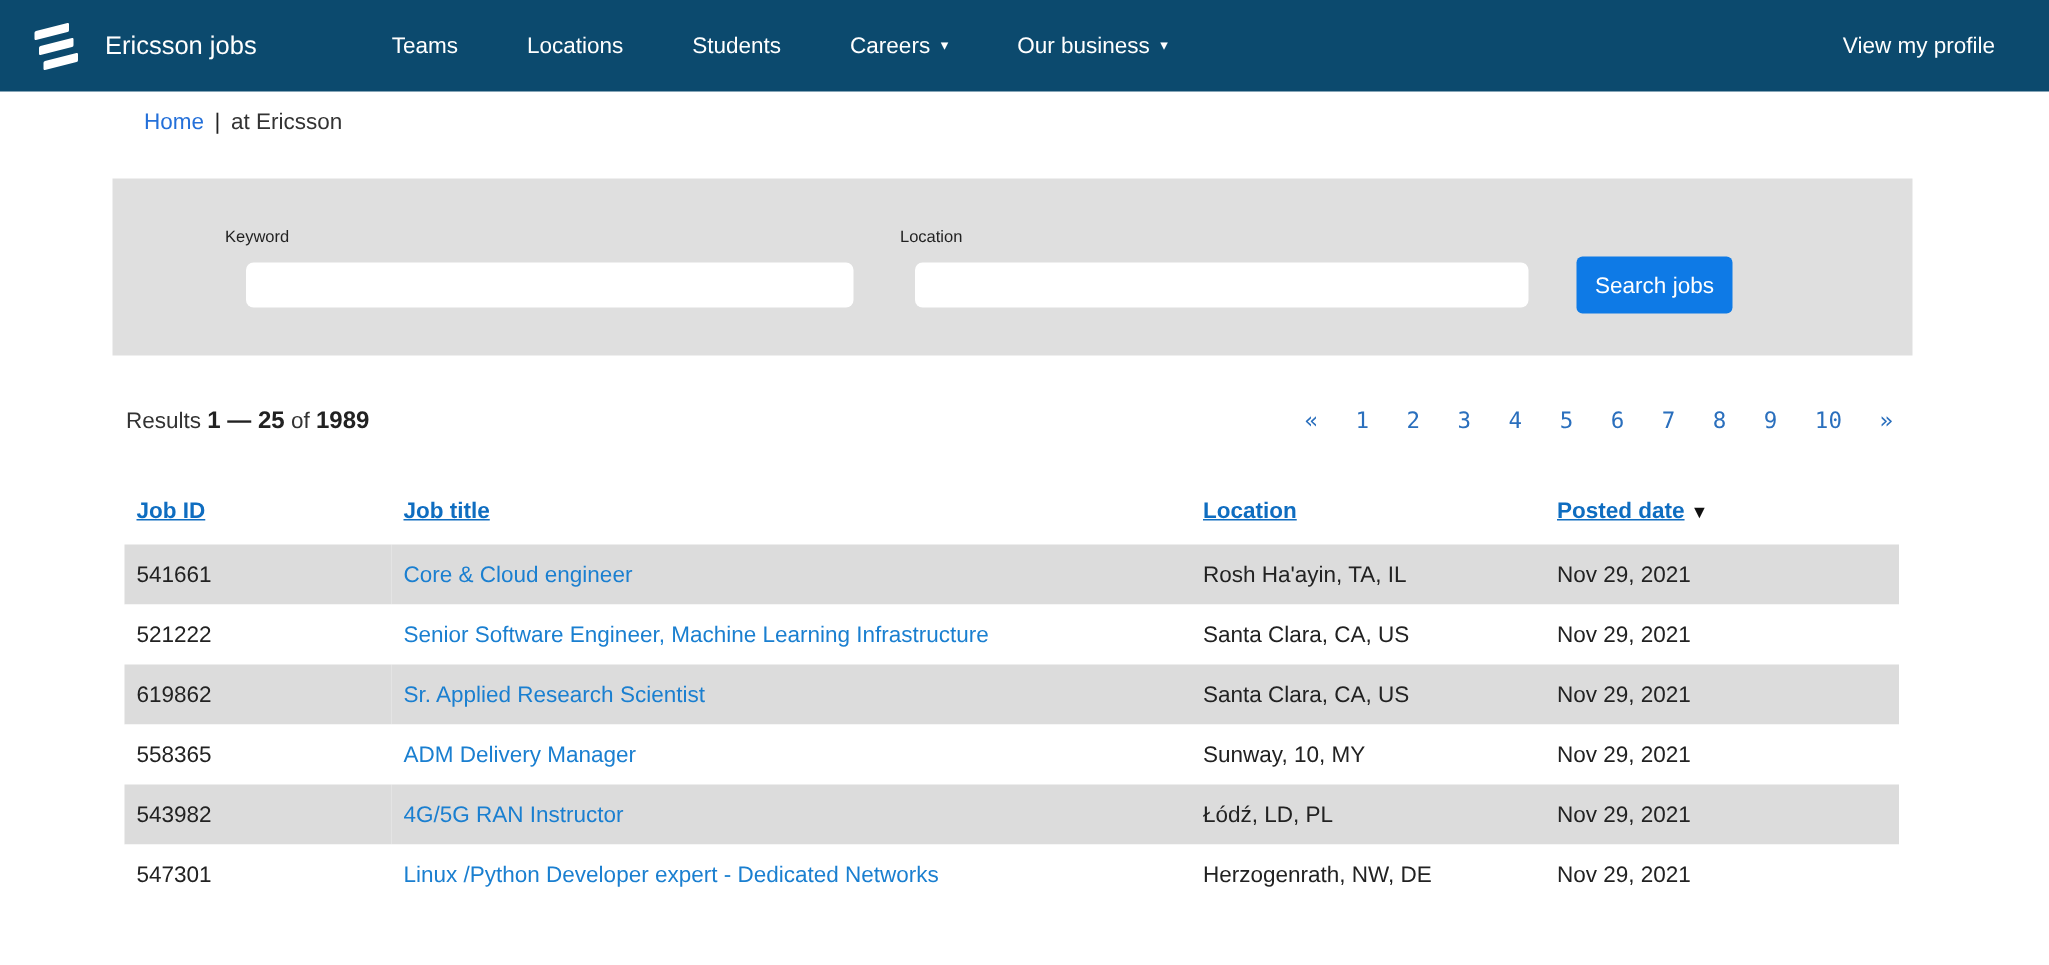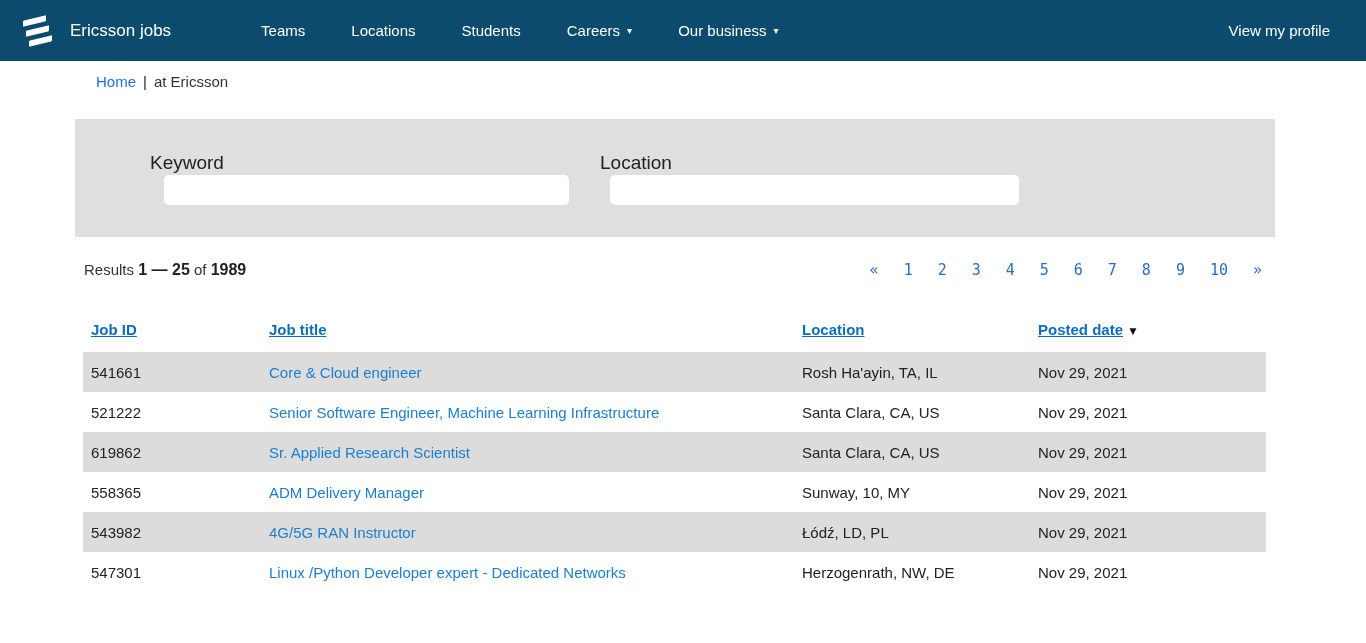--- a/index.html
+++ b/index.html
@@ -24,33 +24,33 @@
 
   
   .breadcrumb { padding: 12px 0 10px 96px; font-size: 15px; display: flex; gap: 7px; align-items: center; }
   .breadcrumb a { color: #2470d9; text-decoration: none; cursor: pointer; }
   .crumb-sep { color: #222222; }
   .crumb-current { color: #333333; }
 
   
   .search-panel { position: relative; margin: 19px 91px 0 75px; width: 1200px; height: 118px;
     background: #dfdfdf; }
-  .field-label { position: absolute; font-size: 19px; color: #222222; }
+  .field-label { position: absolute; font-size: 11px; color: #222222; }
   .label-keyword { left: 75px; top: 33px; }
   .label-location { left: 525px; top: 33px; }
   .search-input { position: absolute; top: 56px; height: 30px; background: #ffffff; border: none;
     border-radius: 5px; font-size: 14px; padding: 0 10px; outline: none; }
   .input-keyword { left: 89px; width: 405px; }
   .input-location { left: 535px; width: 409px; }
   .search-btn { position: absolute; left: 976px; top: 52px; width: 104px; height: 38px;
     background: #0e7ae6; color: #ffffff; border: none; border-radius: 4px; font-size: 15px;
     font-family: inherit; cursor: pointer; }
 
   
-  .results-bar { display: flex; align-items: baseline; margin: 24px 104px 0 84px; }
+  .results-bar { display: flex; align-items: baseline; margin: 34px 104px 0 84px; }
   .results-text { font-size: 15px; color: #333333; }
   .results-text b { font-size: 16px; color: #222222; font-weight: bold; }
   .pagination { margin-left: auto; display: flex; gap: 25px; align-items: baseline;
     font-family: "DejaVu Sans Mono", monospace; font-size: 15px; }
   .page-link { color: #2a6fbd; text-decoration: none; cursor: pointer; }
 
   
   .jobs-table { margin: 30px 100px 0 83px; width: 1183px; border-collapse: collapse; table-layout: fixed; }
   .jobs-table col.c-id { width: 178px; }
   .jobs-table col.c-title { width: 533px; }
@@ -100,20 +100,21 @@
   <a>Home</a>
   <span class="crumb-sep">|</span>
   <span class="crumb-current">at Ericsson</span>
 </div>
 
 <section class="search-panel">
   <label class="field-label label-keyword">Keyword</label>
   <input class="search-input input-keyword" type="text" value="" style="">
   <label class="field-label label-location">Location</label>
   <input class="search-input input-location" type="text" value="" style="">
+  <button class="search-btn">Search jobs</button>
 </section>
 
 <div class="results-bar">
   <div class="results-text">
     <span>Results</span>
     <b>1 — 25</b>
     <span>of</span>
     <b>1989</b>
   </div>
   <nav class="pagination">

